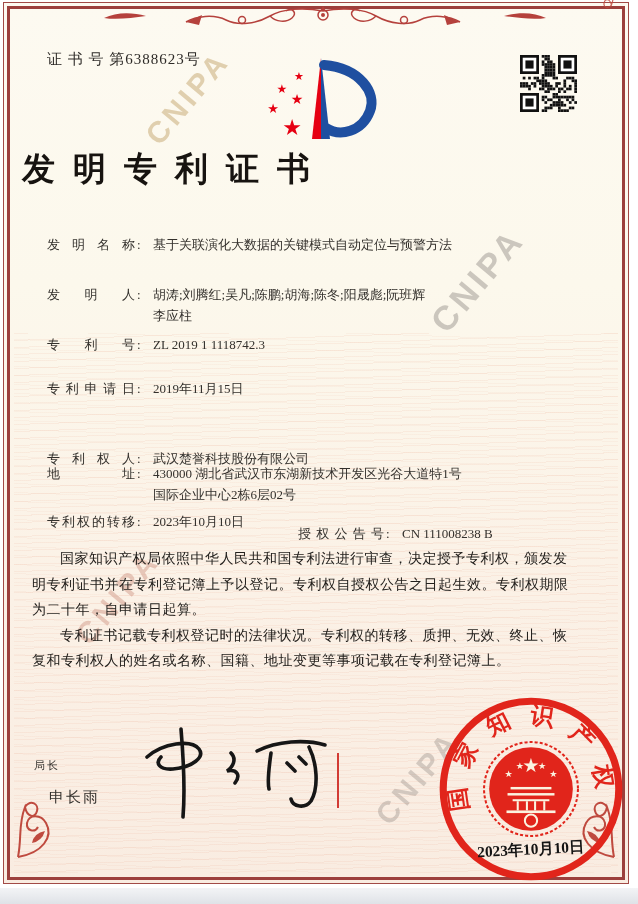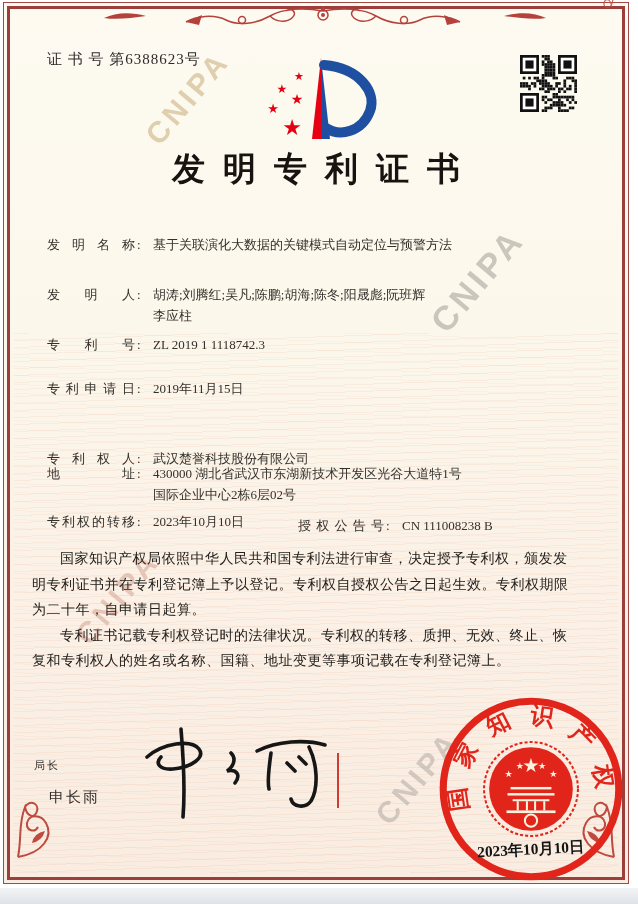--- a/index.html
+++ b/index.html
@@ -33,36 +33,36 @@
   .wm1{left:128px;top:78px;font-size:30px;color:rgba(206,180,134,0.62);}
   .wm2{left:412px;top:258px;font-size:34px;color:rgba(150,145,138,0.48);}
   .wm3{left:58px;top:578px;font-size:30px;color:rgba(206,150,134,0.48);}
   .wm4{left:358px;top:758px;font-size:30px;color:rgba(158,148,140,0.42);}
   .cert-no{
     position:absolute;left:43px;top:47px;font-size:15px;color:#2e2b28;letter-spacing:1px;
   }
   .logo{position:absolute;left:250px;top:50px;width:134px;height:92px;}
   .qr{position:absolute;left:516px;top:52px;width:57px;height:57px;}
   .title{
-    position:absolute;left:0;right:0;top:144px;text-align:center;
+    position:absolute;left:0;right:0;top:144px;text-align:left;
     font-size:33px;font-weight:bold;color:#171310;
     letter-spacing:18px;text-indent:18px;
   }
   .row{position:absolute;left:43px;display:flex;font-size:13px;color:#33302c;line-height:21px;}
   .flabel{display:inline-block;width:88px;text-align:justify;text-align-last:justify;flex:none;}
   .colon{flex:none;width:16px;text-align:left;padding-left:2px;}
   .fvalue{white-space:pre-line;width:440px;}
   .row-name{top:231px;}
   .row-inventors{top:281px;}
   .row-patno{top:331px;}
   .row-filing{top:375px;}
   .row-patentee{top:417px;margin-top:28px;}
   .row-address{top:460px;}
   .row-grant{top:508px;width:552px;}
-  .grant2{position:absolute;left:251px;top:4px;display:flex;}
+  .grant2{position:absolute;left:251px;top:12px;display:flex;}
   .grant2 .flabel{width:86px;}
   .body-text{
     position:absolute;left:28px;top:543px;width:548px;color:#23201d;
     font-size:14px;line-height:25.5px;letter-spacing:0.5px;font-family:Liberation Serif, serif;
   }
   .body-text p{margin:0;text-indent:2em;}
   .footer-title{position:absolute;left:30px;top:755px;font-size:11px;color:#33302c;
     font-family:"Liberation Sans",sans-serif;letter-spacing:2px;}
   .footer-name{position:absolute;left:45px;top:785px;font-size:15px;color:#33302c;
     font-family:"Liberation Sans",sans-serif;letter-spacing:2px;}

